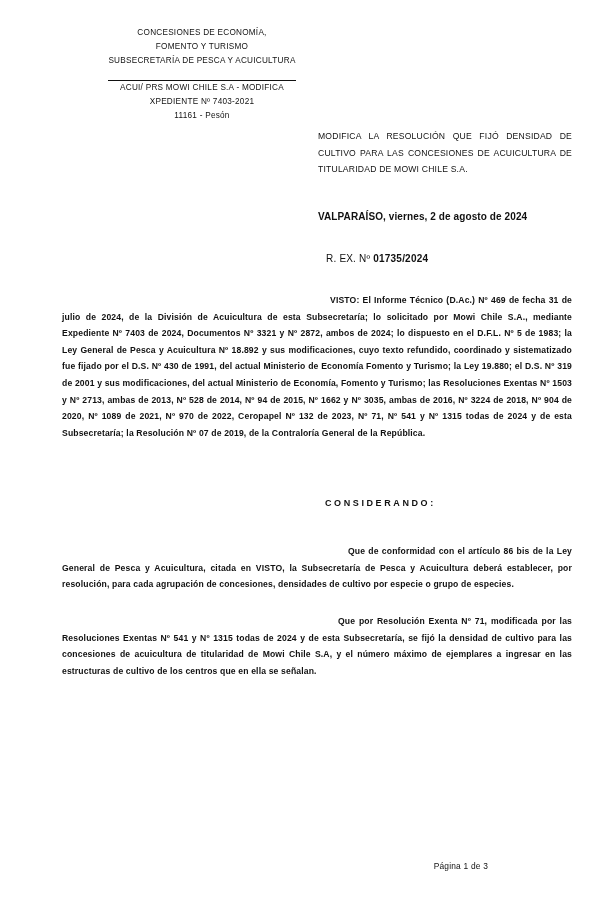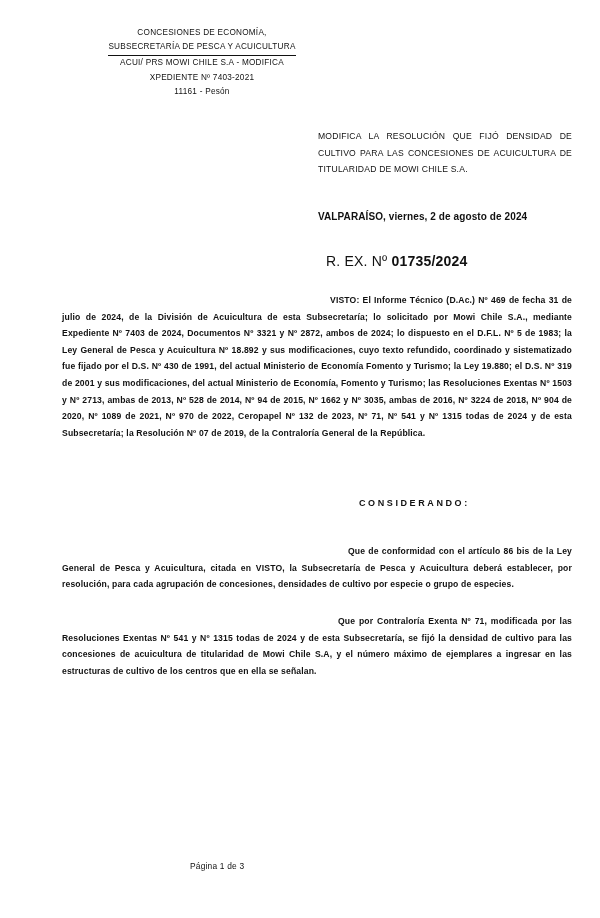--- a/index.html
+++ b/index.html
@@ -32,21 +32,21 @@
     text-align: center;
     font-size: 8.2px;
     line-height: 14.2px;
     letter-spacing: 0.25px;
     color: #111;
   }
   .letterhead div { white-space: nowrap; }
   .lh-underline {
     display: inline-block;
     border-bottom: 1px solid #111;
-    padding-bottom: 1px;
+    padding-bottom: 11px;
   }
 
   
   .subject {
     position: absolute;
     left: 318px;
     top: 128px;
     width: 254px;
     font-size: 8.6px;
     line-height: 16.5px;
@@ -66,21 +66,21 @@
     letter-spacing: 0.1px;
     color: #111;
     white-space: nowrap;
   }
 
   
   .resnum {
     position: absolute;
     left: 326px;
     top: 253px;
-    font-size: 14px;
+    font-size: 10px;
     letter-spacing: 0.2px;
     color: #111;
     white-space: nowrap;
   }
   .resnum .num { font-weight: bold; }
 
   
   .body-block {
     position: absolute;
     left: 62px;
@@ -102,51 +102,53 @@
   
   .considerando-head {
     position: absolute;
     left: 325px;
     top: 498px;
     font-size: 9px;
     font-weight: bold;
     letter-spacing: 2.6px;
     color: #111;
     white-space: nowrap;
-    margin-left: 34px;
   }
 
   .cons-1 { top: 543px; }
   .cons-2 { top: 613px; }
   .cons-3 { top: 706px; }
 
   
   .footer {
     position: absolute;
     left: 0;
     top: 861px;
     width: 488px;
-    text-align: left;
+    text-align: right;
     font-size: 8.4px;
     color: #111;
     letter-spacing: 0.2px;
   }
   .footer-inner {
     display: inline-block;
     margin-left: 190px;
   }
 </style>
 </head>
 <body>
 
 <div class="page">
 
   <div class="letterhead">
     <div>
       <span>CONCESIONES DE ECONOMÍA,</span>
+    </div>
+    <div>
+      <span>FOMENTO Y TURISMO</span>
     </div>
     <div>
       <span class="lh-underline">SUBSECRETARÍA DE PESCA Y ACUICULTURA</span>
     </div>
     <div>
       <span>ACUI/ PRS MOWI CHILE S.A - MODIFICA</span>
     </div>
     <div>
       <span>XPEDIENTE Nº 7403-2021</span>
     </div>
@@ -169,21 +171,21 @@
   </div>
 
   <div class="considerando-head">CONSIDERANDO:</div>
 
   <div class="body-block cons-1">
     <span class="lead-indent-2"></span><span>Que de conformidad con el artículo 86 bis</span>
     <span>de la Ley General de Pesca y Acuicultura, citada en VISTO, la Subsecretaría de Pesca y Acuicultura deberá establecer, por resolución, para cada agrupación de concesiones, densidades de cultivo por especie o grupo de especies.</span>
   </div>
 
   <div class="body-block cons-2">
-    <span class="lead-indent-3"></span><span>Que por Contraloría Exenta Nº 71,</span>
+    <span class="lead-indent-3"></span><span>Que por Resolución Exenta Nº 71,</span>
     <span>modificada por las Resoluciones Exentas Nº 541 y Nº 1315 todas de 2024 y de esta Subsecretaría, se fijó la densidad de cultivo para las concesiones de acuicultura de titularidad de Mowi Chile S.A, y el número máximo de ejemplares a ingresar en las estructuras de cultivo de los centros que en ella se señalan.</span>
   </div>
 
 
   <div class="footer">
     <span class="footer-inner">Página 1 de 3</span>
   </div>
 
 </div>
 

